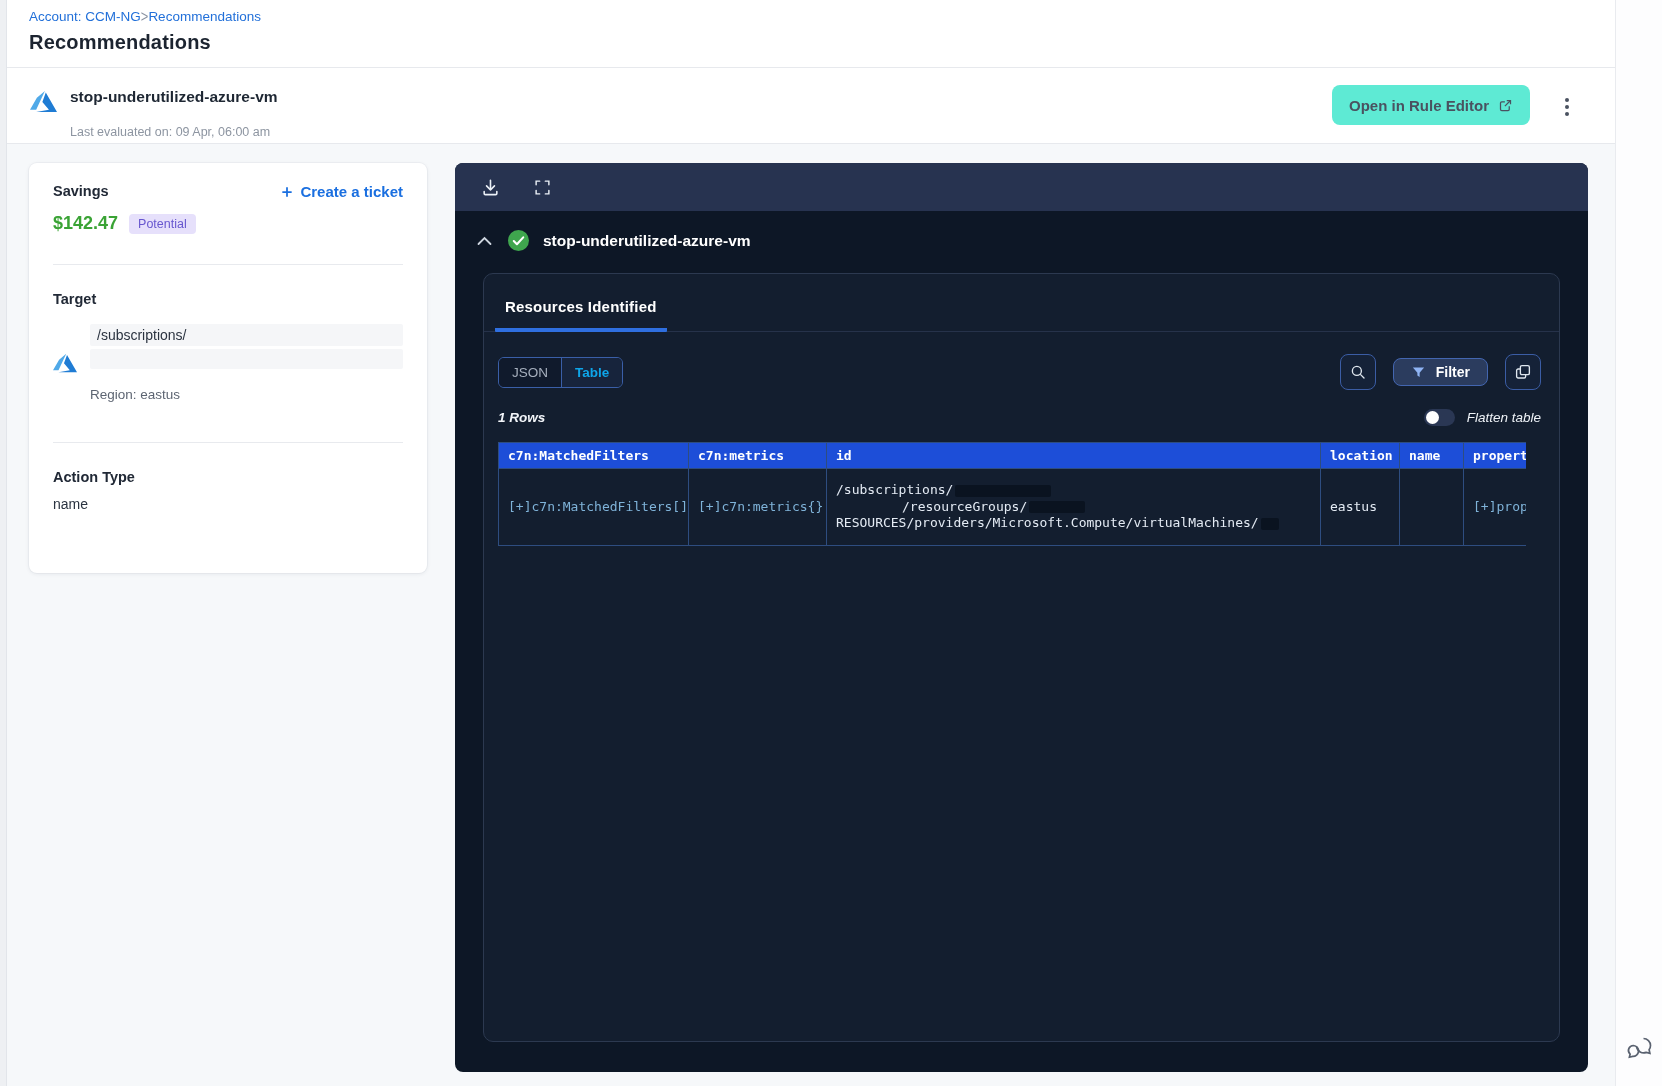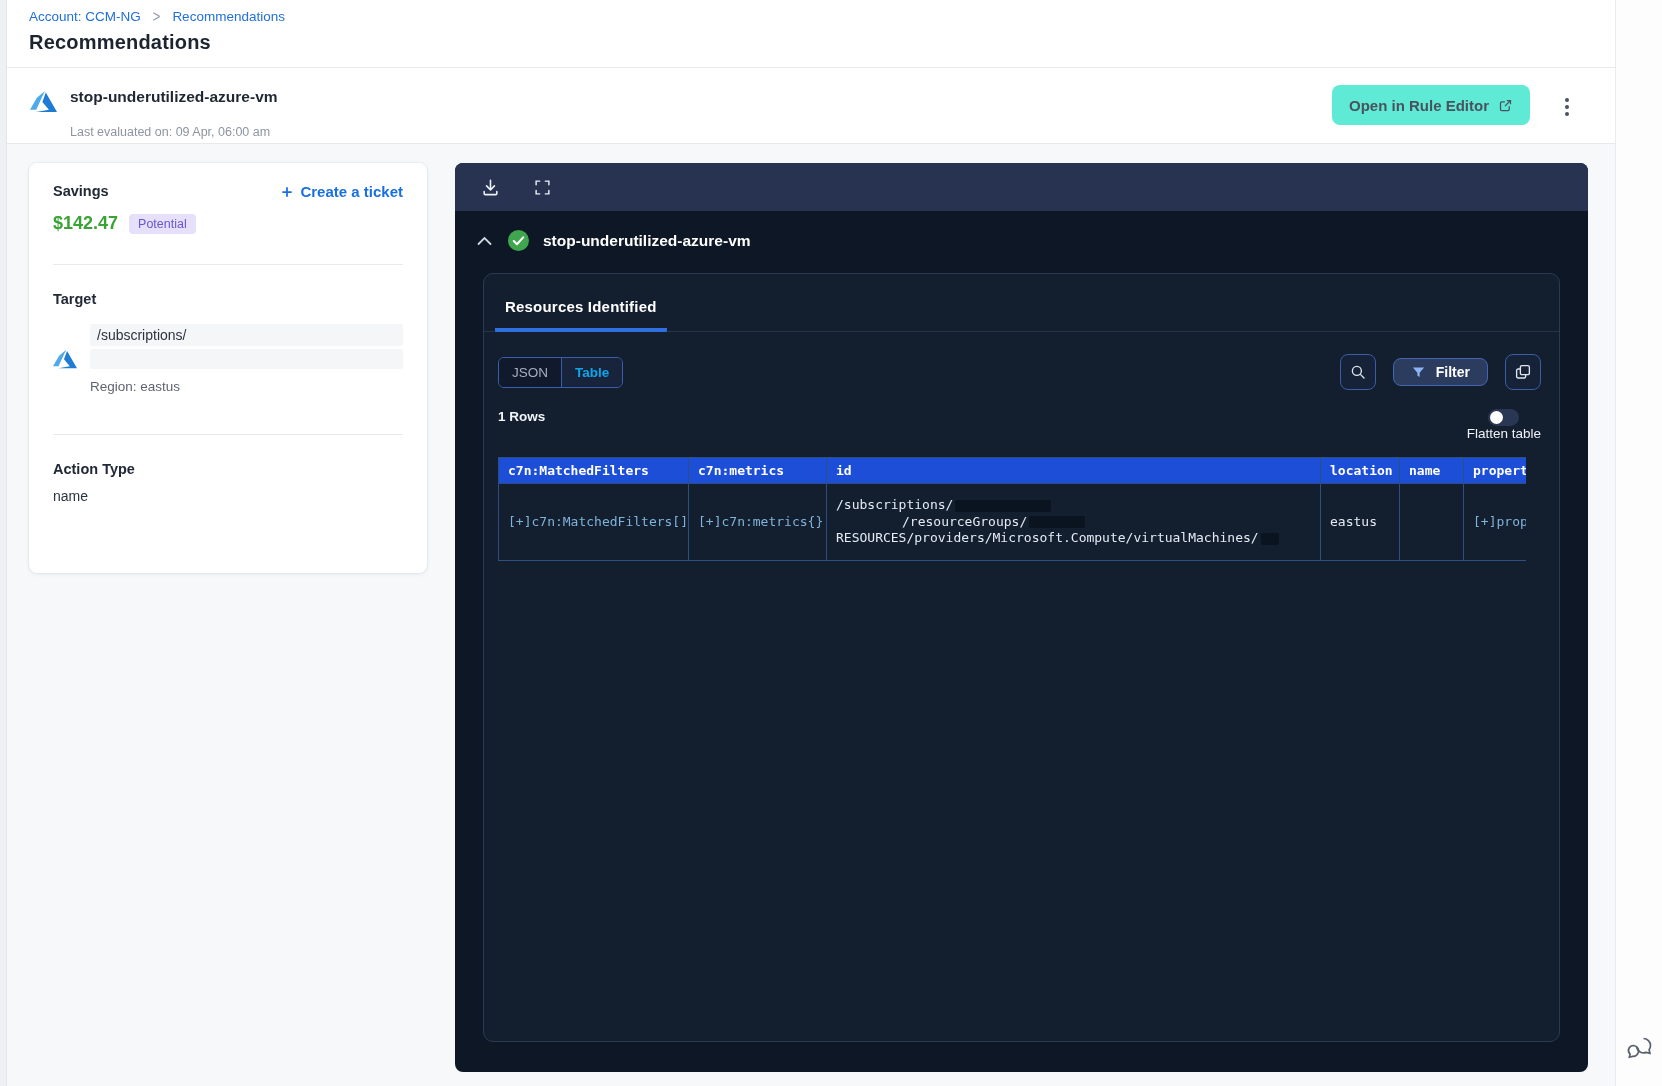--- a/index.html
+++ b/index.html
@@ -10,21 +10,21 @@
     font-family:"Liberation Sans", sans-serif;
     overflow:hidden;
     color:#1f2633;
   }
   
   .left-gutter{position:absolute;left:0;top:0;width:7px;height:100%;background:#eef0f3;border-right:1px solid #e2e5ea;}
   .right-gutter{position:absolute;right:0;top:0;width:47px;height:100%;background:#fdfdfe;border-left:1px solid #e9ebef;}
   .chat-fab{position:absolute;left:8px;bottom:22px;width:32px;height:32px;cursor:pointer;}
 
   .top-band{position:absolute;left:7px;top:0;width:1608px;height:68px;background:#ffffff;border-bottom:1px solid #e7e9ed;padding:9px 0 0 22px;}
-  .breadcrumb{display:flex;align-items:center;gap:12px;font-size:13.5px;}
+  .breadcrumb{display:flex;align-items:center;gap:0;font-size:13.5px;}
   .breadcrumb a{color:#2270d9;text-decoration:none;cursor:pointer;}
   .crumb-sep{color:#8a93a2;font-size:13px;transform:scaleY(1.2);}
   .page-title{margin-top:7px;font-size:20px;font-weight:700;color:#1c2430;letter-spacing:.2px;}
 
   .rule-band{position:absolute;left:7px;top:68px;width:1608px;height:76px;background:#ffffff;border-bottom:1px solid #e7e9ed;}
   .rule-ident{position:absolute;left:23px;top:20px;display:flex;gap:13px;align-items:flex-start;}
   .rule-name{font-size:15.5px;font-weight:700;color:#1e2733;}
   .rule-sub{margin-top:19px;font-size:12.5px;color:#8d95a1;}
   .open-btn{position:absolute;right:85px;top:17px;height:40px;display:flex;align-items:center;gap:9px;
     padding:0 17px;background:#5eead4;border:none;border-radius:8px;font-family:inherit;
@@ -41,21 +41,21 @@
   .amount-row{display:flex;align-items:center;gap:11px;margin-top:13px;}
   .amount{font-size:18px;font-weight:700;color:#3aa335;}
   .badge{background:#e6e0fb;color:#6857cf;font-size:12.5px;padding:3px 9px;border-radius:4px;}
   .card-div{border:0;border-top:1px solid #e8eaee;}
   .div1{margin:30px 0 26px;}
   .div2{margin:40px 0 26px;}
   .target-row{display:flex;gap:13px;margin-top:17px;align-items:center;}
   .target-paths{flex:1;}
   .path-line1{background:#f5f6f8;padding:3px 7px;font-size:14px;color:#2b3340;border-radius:2px;}
   .path-line2{background:#f5f6f8;height:20px;margin-top:3px;border-radius:2px;}
-  .region{margin-top:10px;font-size:13.5px;color:#5d6572;}
+  .region{margin-top:18px;font-size:13.5px;color:#5d6572;}
   .action-value{margin-top:11px;font-size:14px;color:#2a3340;}
 
   
   .results-panel{position:absolute;left:455px;top:163px;width:1133px;height:909px;background:#0d1726;border-radius:8px;}
   .panel-toolbar{height:48px;background:#273350;border-radius:8px 8px 0 0;display:flex;align-items:center;gap:34px;padding-left:26px;}
   .tool-icon{display:flex;cursor:pointer;}
   .rule-row{display:flex;align-items:center;gap:14px;padding:19px 0 0 20px;}
   .rule-row .rname{font-size:15.5px;font-weight:700;color:#ffffff;}
   .collapse-btn{display:flex;cursor:pointer;padding:2px;}
 
@@ -70,23 +70,23 @@
   .seg-json{padding:0 13px;line-height:29px;color:#a6afbd;font-size:13.5px;background:#101a2c;cursor:pointer;}
   .seg-table{padding:0 13px;line-height:29px;color:#0ea5e9;font-weight:700;font-size:13.5px;background:#17243c;
     border-left:1px solid #3a5fa8;cursor:pointer;}
   .ctrl-right{display:flex;align-items:center;gap:17px;}
   .icon-btn{width:36px;height:36px;border:1.5px solid #3b5da5;border-radius:8px;background:#152238;
     display:flex;align-items:center;justify-content:center;cursor:pointer;}
   .filter-btn{height:28px;padding:0 17px;display:flex;gap:10px;align-items:center;background:#2b3c5e;
     border:1.5px solid #4366b0;border-radius:8px;color:#fff;font-size:14px;font-weight:700;
     font-family:inherit;cursor:pointer;}
 
-  .rows-row{display:flex;justify-content:space-between;margin:19px 18px 16px 14px;}
+  .rows-row{display:flex;justify-content:space-between;align-items:center;margin:19px 18px 16px 14px;font-style:italic;}
   .rows-count{font-size:13.5px;font-weight:700;color:#f2f5f9;}
-  .flatten{display:flex;align-items:center;gap:0;flex-direction:column;}
+  .flatten{display:flex;align-items:center;gap:12px;}
   .flatten-label{font-size:13.5px;color:#eef2f7;}
   .toggle{width:31px;height:17px;border-radius:9px;background:#2a3754;position:relative;cursor:pointer;}
   .toggle .knob{position:absolute;left:2px;top:2px;width:13px;height:13px;border-radius:50%;background:#fff;}
 
   .table-clip{margin:15px 0 0 14px;width:1028px;overflow:hidden;}
   table{width:1110px;table-layout:fixed;border-collapse:collapse;
     font-family:"DejaVu Sans Mono", monospace;font-size:13px;}
   th{background:#1d4ed8;border:1px solid #2e4d80;color:#fff;font-weight:700;text-align:left;
     padding:5px 9px;white-space:nowrap;overflow:hidden;}
   td{border:1px solid #2e4d80;color:#e4ebf4;padding:13px 9px;vertical-align:middle;white-space:nowrap;overflow:hidden;}

